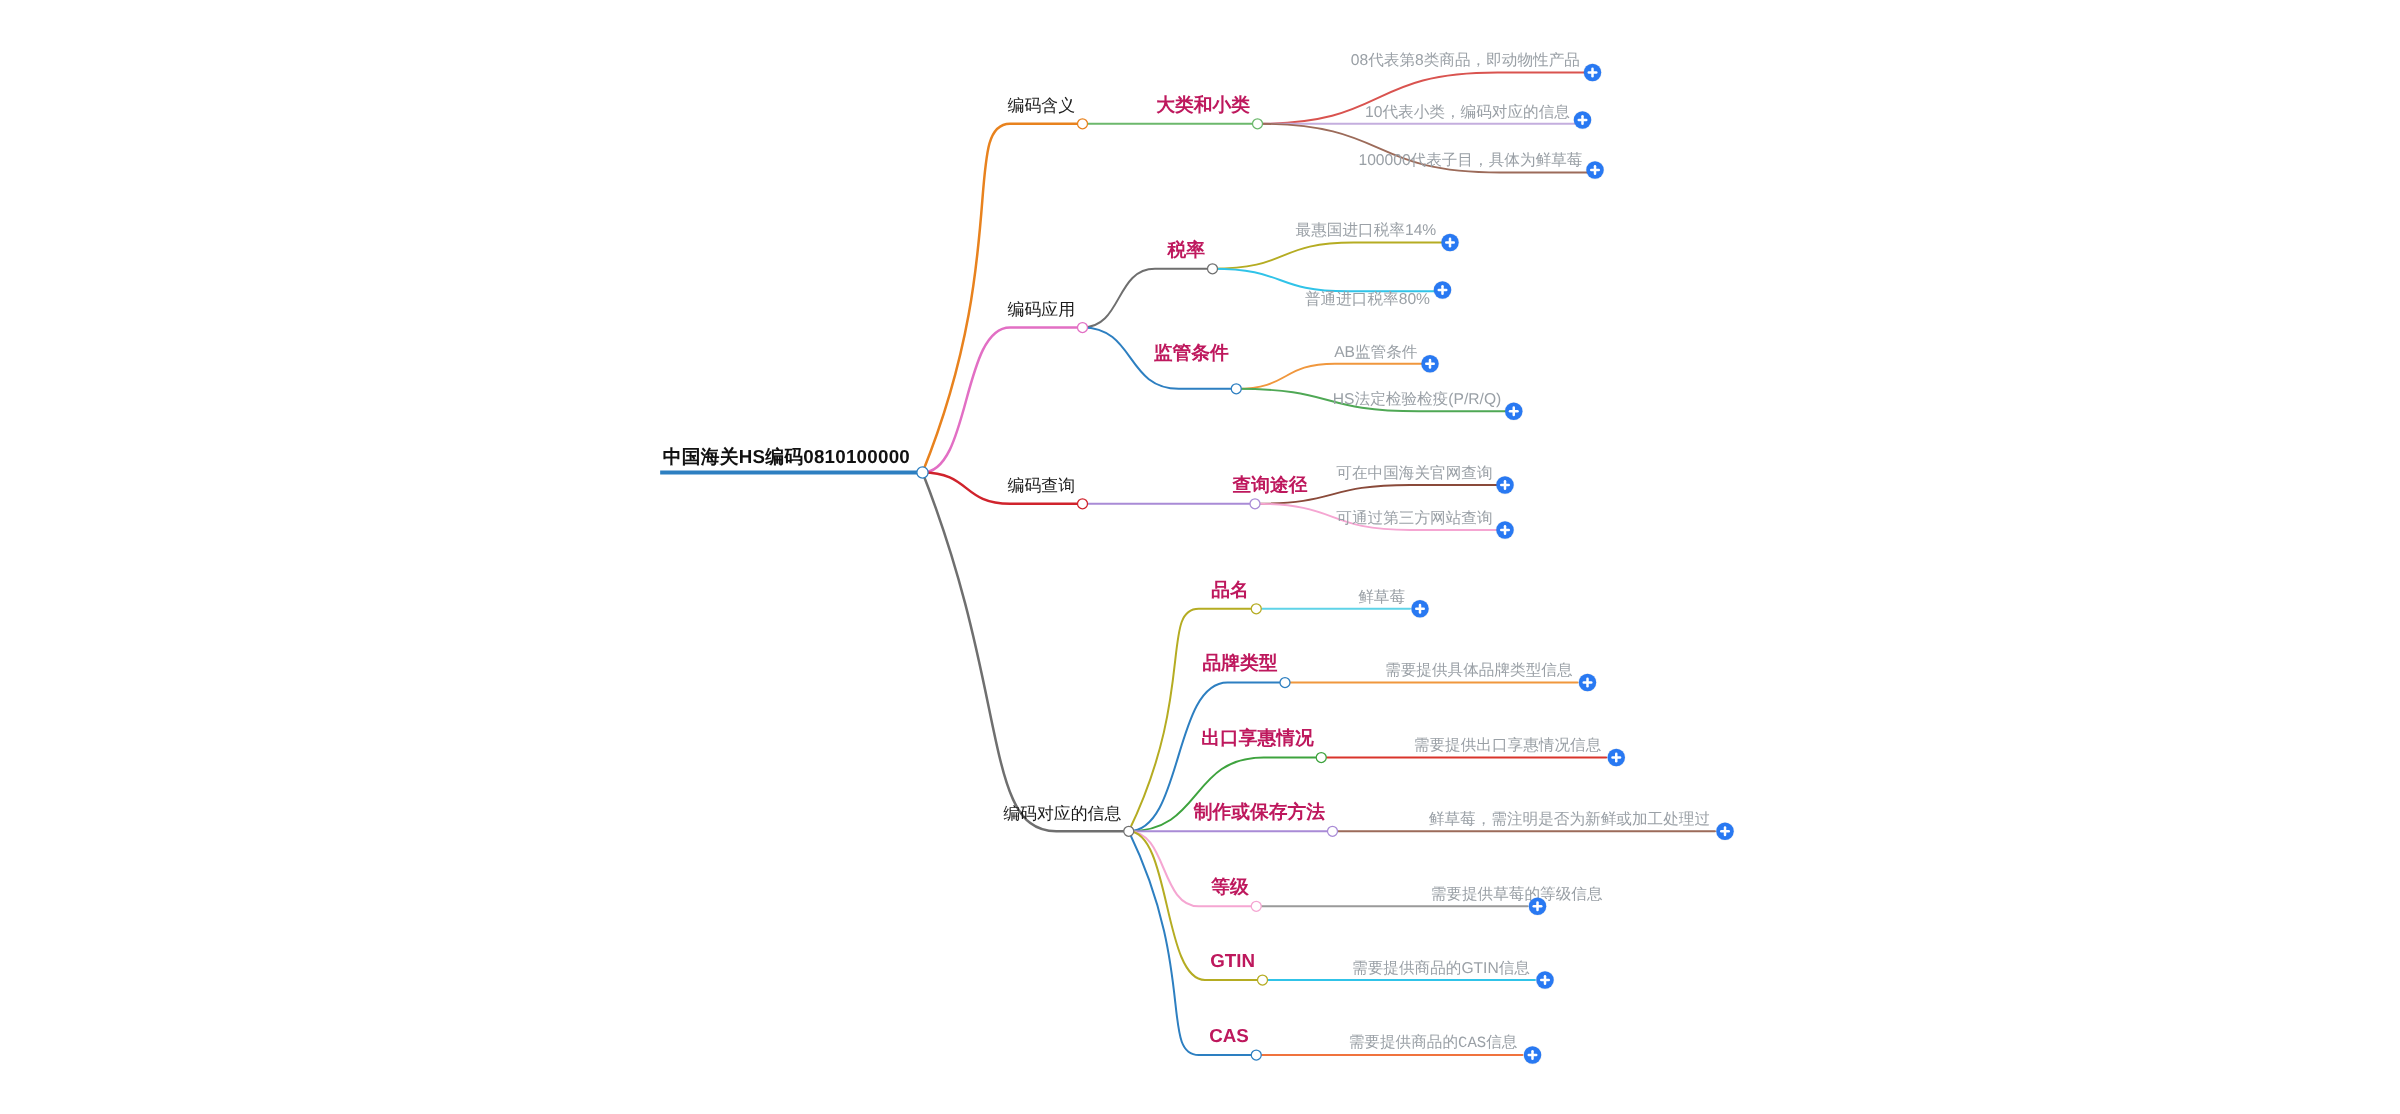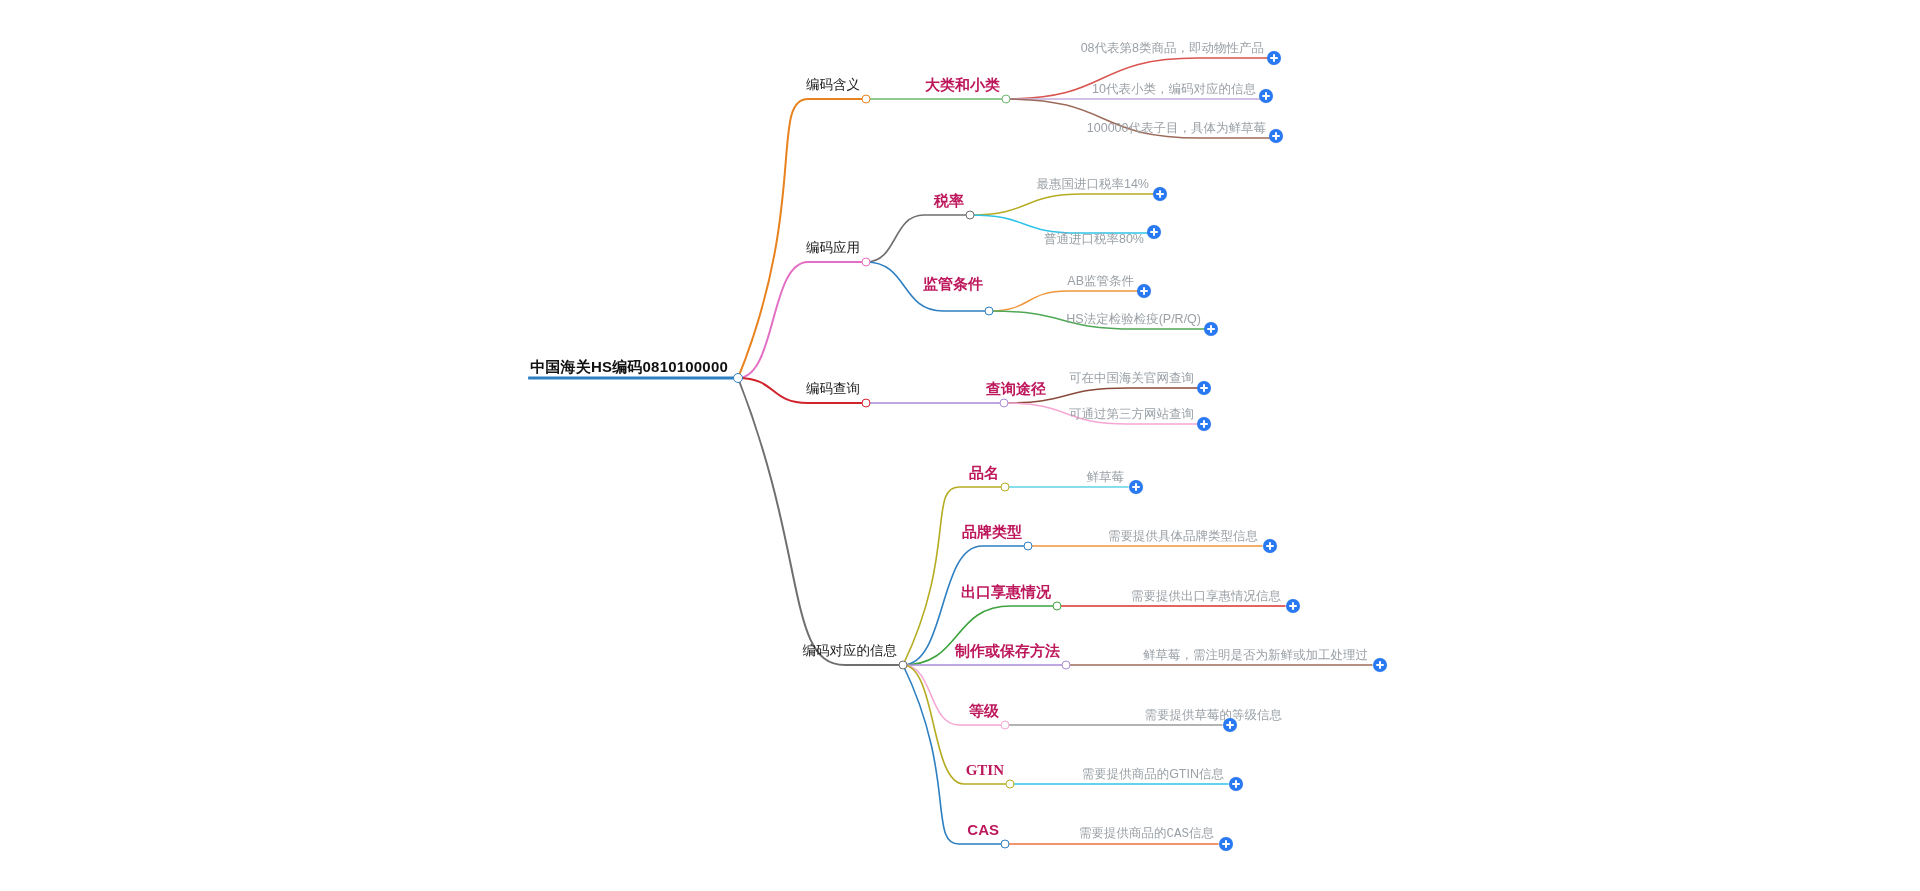--- a/index.html
+++ b/index.html
@@ -128,21 +128,21 @@
       <div class="lbl leaf" style="left: 1281px; top: 604px;">需要提供出口享惠情况信息</div>
       <div class="plus" style="left: 1293px; top: 606px;"></div>
       <div class="lbl l2" style="left: 1060px; top: 659px;">制作或保存方法</div>
       <div class="knot" style="left: 1066px; top: 665px; border-color: rgb(169, 139, 214);"></div>
       <div class="lbl leaf" style="left: 1368px; top: 663px;">鲜草莓，需注明是否为新鲜或加工处理过</div>
       <div class="plus" style="left: 1380px; top: 665px;"></div>
       <div class="lbl l2" style="left: 999px; top: 719px;">等级</div>
       <div class="knot" style="left: 1005px; top: 725px; border-color: rgb(245, 166, 210);"></div>
       <div class="lbl leaf" style="left: 1282px; top: 723px; text-align: center;">需要提供草莓的等级信息</div>
       <div class="plus" style="left: 1230px; top: 725px;"></div>
-      <div class="lbl l2" style="left: 1004px; top: 778px; font-family: Liberation Serif, serif;">GTIN</div>
+      <div class="lbl l2" style="left: 1004px; top: 778px;">GTIN</div>
       <div class="knot" style="left: 1010px; top: 784px; border-color: rgb(181, 172, 34);"></div>
       <div class="lbl leaf" style="left: 1224px; top: 782px;">需要提供商品的GTIN信息</div>
       <div class="plus" style="left: 1236px; top: 784px;"></div>
       <div class="lbl l2" style="left: 999px; top: 838px;">CAS</div>
       <div class="knot" style="left: 1005px; top: 844px; border-color: rgb(45, 127, 193);"></div>
       <div class="lbl leaf" style="left: 1214px; top: 842px; font-family: Liberation Mono, monospace;">需要提供商品的CAS信息</div>
       <div class="plus" style="left: 1226px; top: 844px;"></div>
     </div>
 </div>
 

